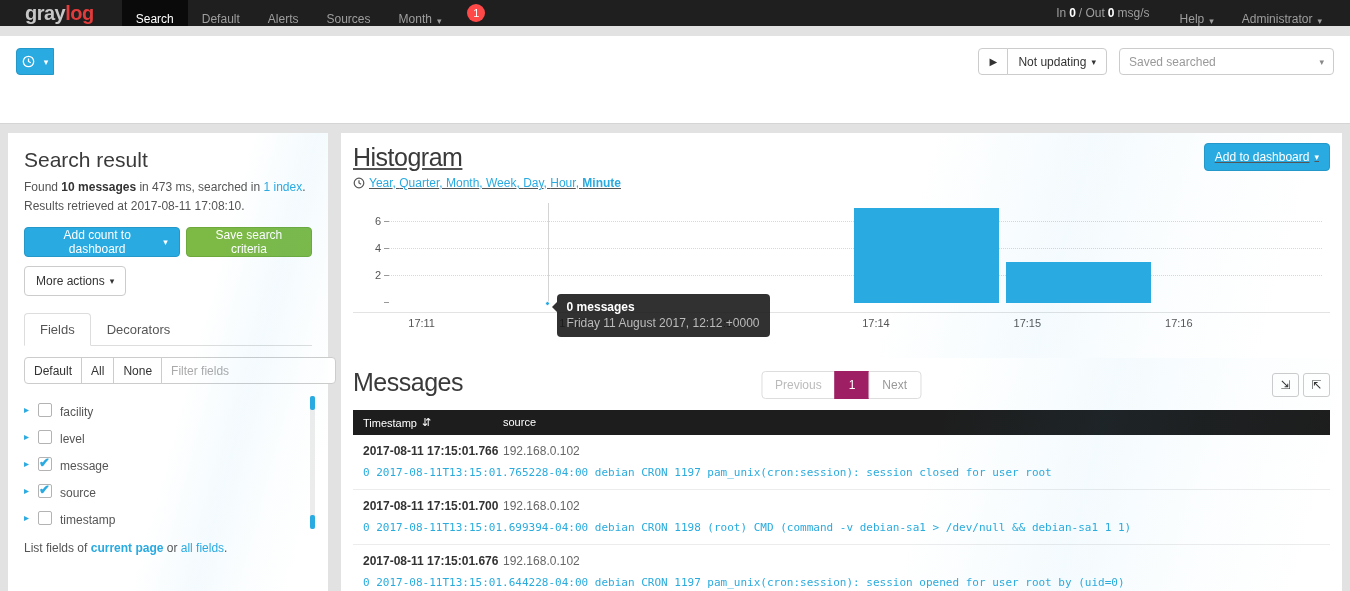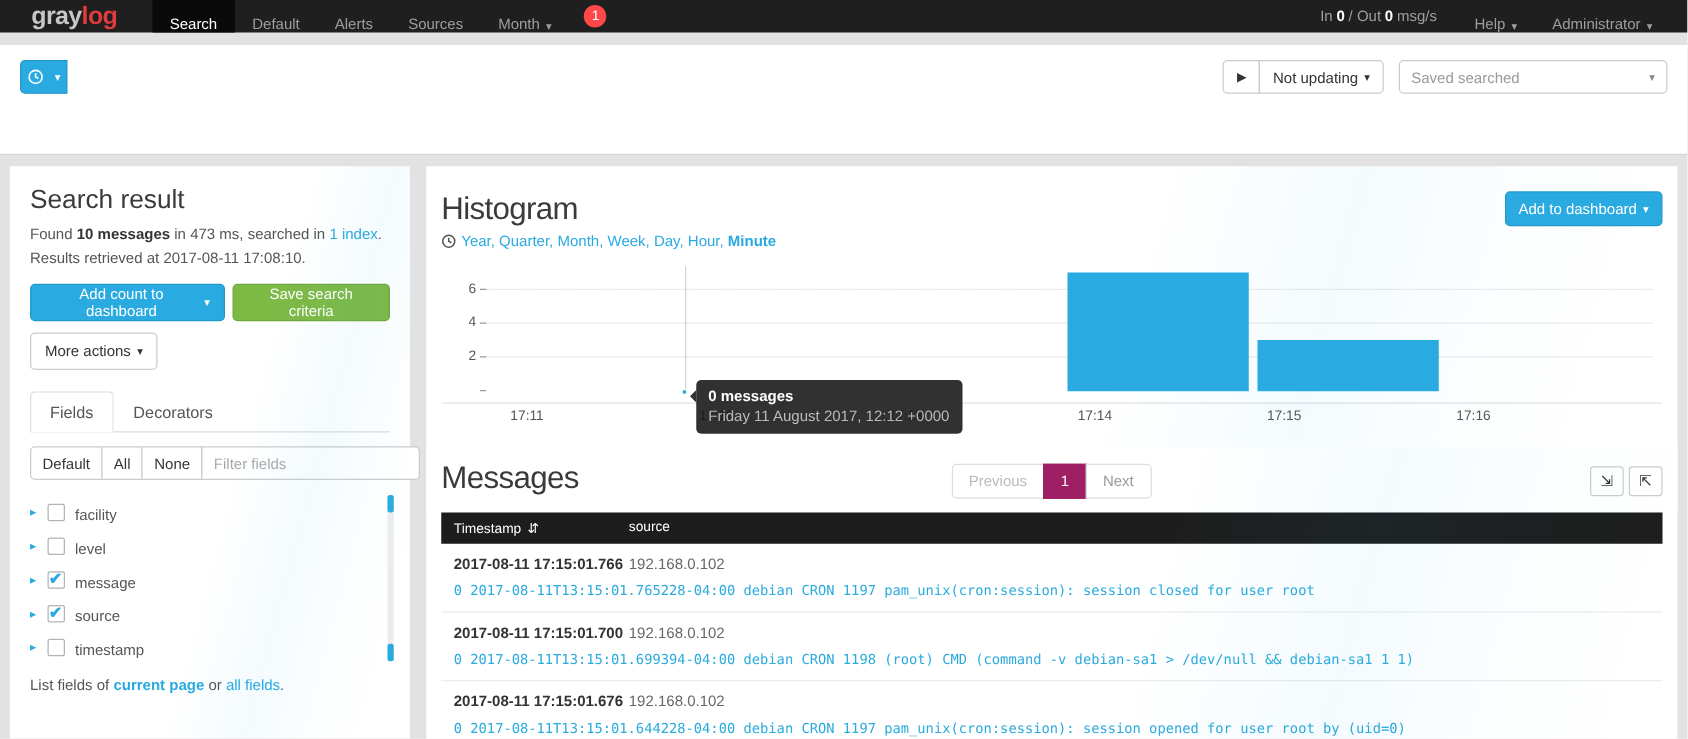--- a/index.html
+++ b/index.html
@@ -41,21 +41,21 @@
   .row2 { display:flex; margin-top:10px; position:relative; }
   .query-btn { width:38px; height:29px; border-radius:4px 0 0 4px; }
   .query-input { flex:1; height:29px; border:1px solid #ccc; border-left:none; border-radius:0 4px 4px 0; padding:0 28px 0 10px; font-family:"DejaVu Sans Mono","Liberation Mono",monospace; font-size:12px; color:#555; }
   .query-input::placeholder { color:#999; }
   .bulb { position:absolute; right:8px; top:7px; }
   
   .panel { position:absolute; background:#fff; }
   .panel::after { content:""; position:absolute; inset:0; pointer-events:none;
       background:linear-gradient(105deg, rgba(41,170,225,0) 55%, rgba(41,170,225,0.05) 70%, rgba(41,170,225,0.02) 80%, rgba(41,170,225,0) 92%); }
   .sidebar { top:133px; left:8px; width:320px; bottom:0; padding:15px 16px; }
-  .hist-panel { top:133px; left:341px; right:8px; height:275px; padding:20px 12px; }
+  .hist-panel { top:133px; left:341px; right:8px; height:275px; padding:10px 12px;text-decoration:underline; }
   .msgs-panel { top:358px; left:341px; right:8px; height:420px; padding:10px 12px; }
   h1.panel-title { font-size:25px; font-weight:400; color:#3a3a3a; letter-spacing:-0.5px; }
   
   .sidebar h2 { font-size:21px; font-weight:400; color:#3a3a3a; margin-bottom:6px; }
   .result-info { font-size:12px; color:#555; line-height:1.55; }
   .result-info b { color:#333; }
   a.link { color:#29aae1; text-decoration:none; cursor:pointer; }
   .sb-buttons { margin-top:12px; display:flex; gap:6px; }
   .sb-buttons .btn { height:30px; padding:0 11px; }
   .more-actions { margin-top:9px; }

